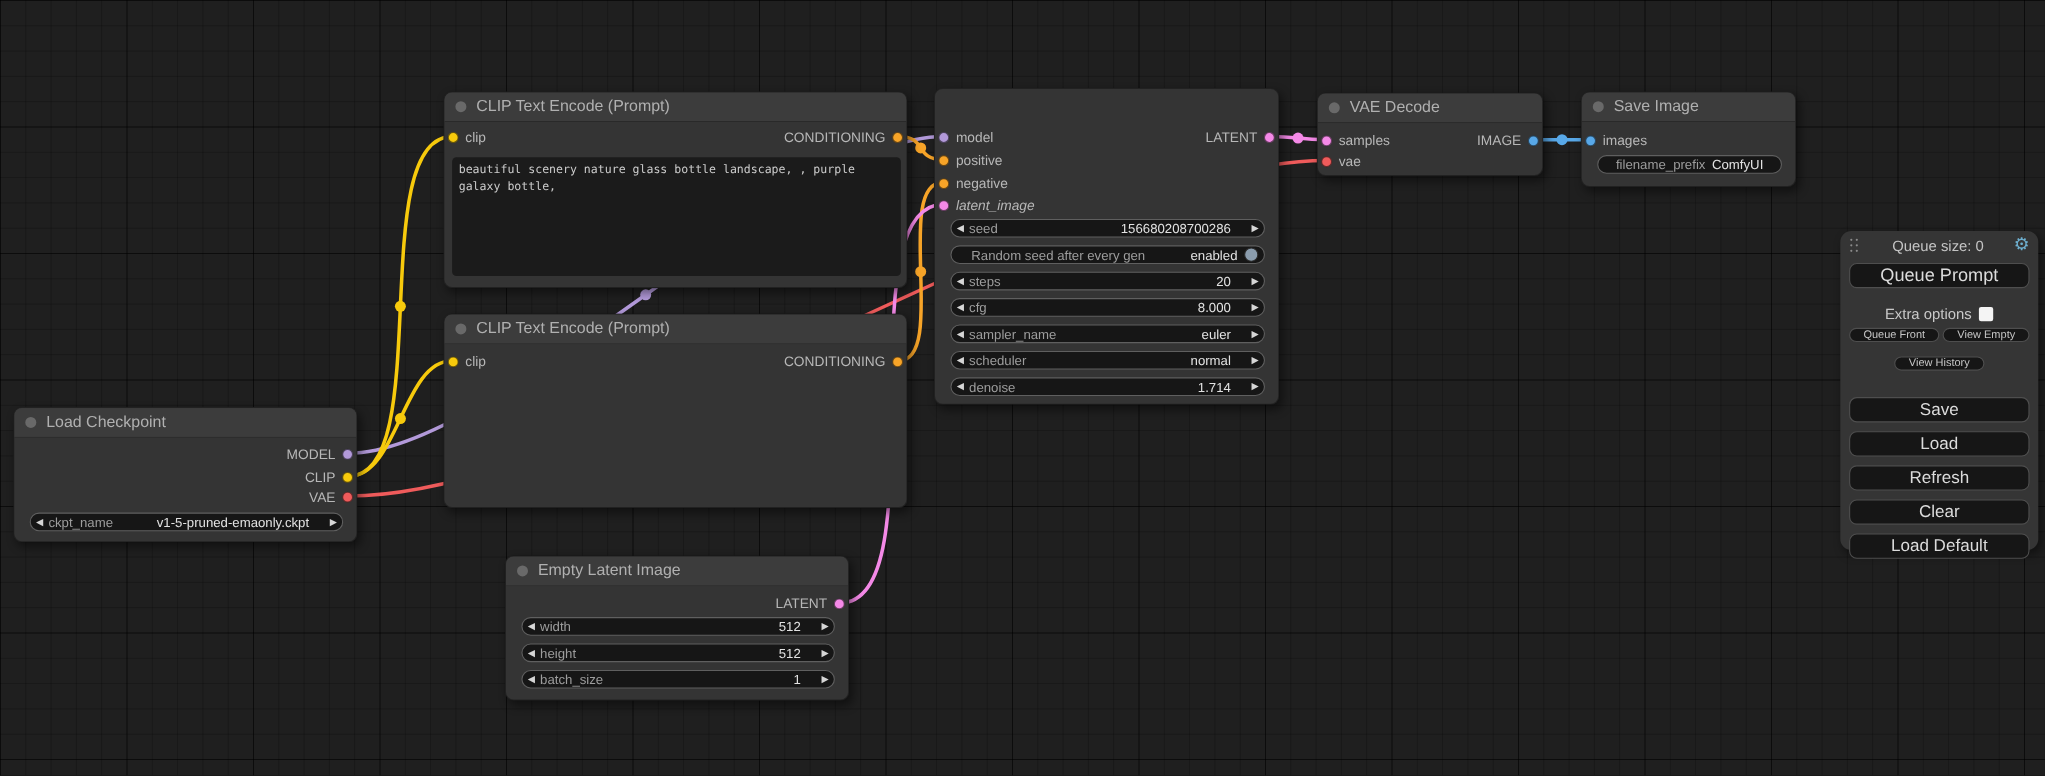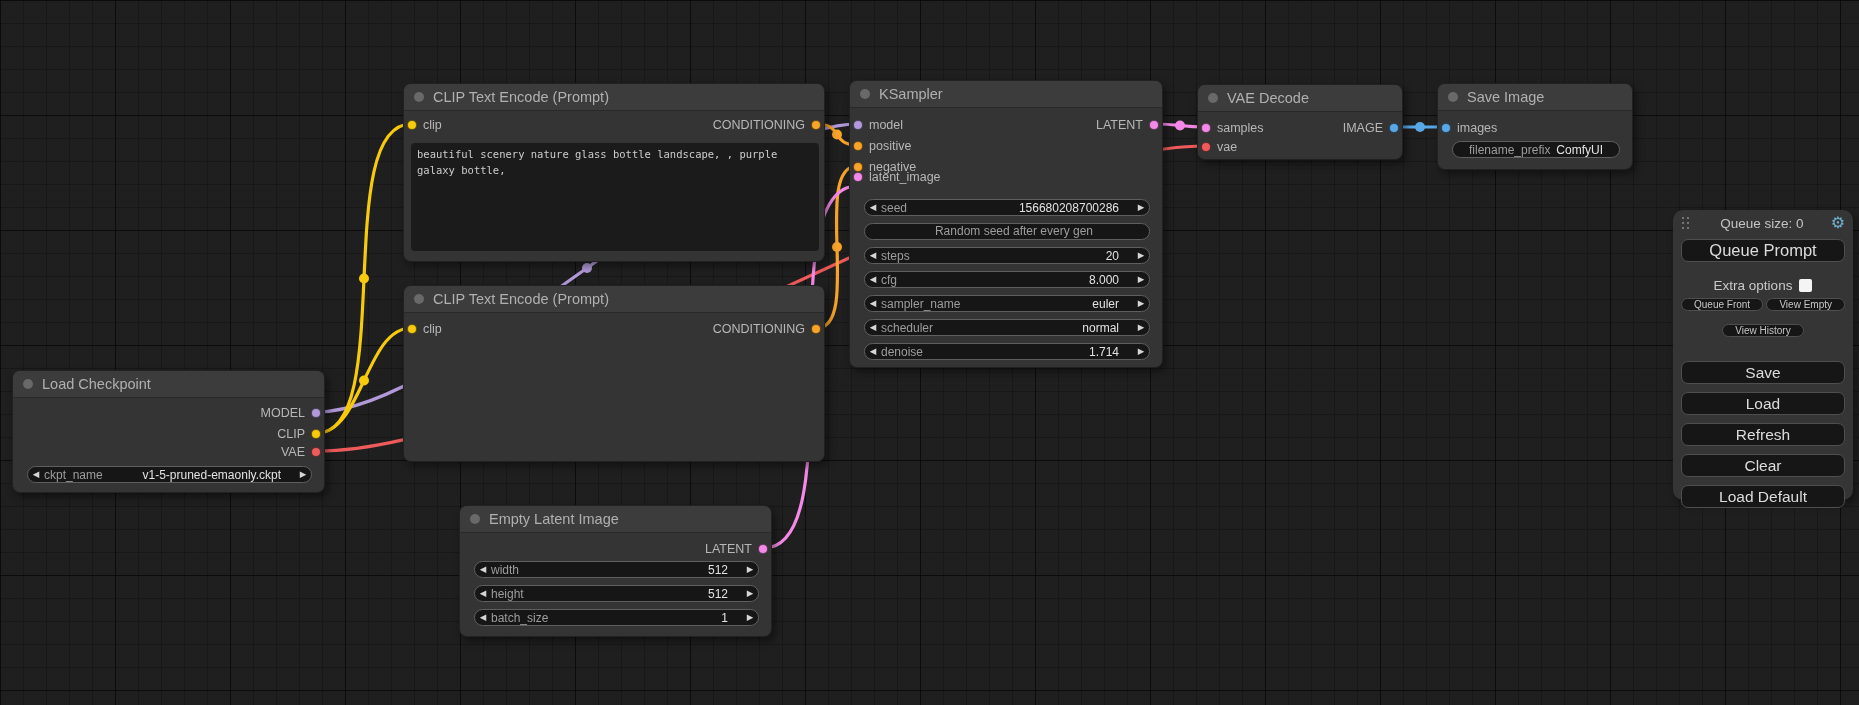--- a/index.html
+++ b/index.html
@@ -35,21 +35,21 @@
   .slot-dot{width:10px;height:10px;border-radius:50%;border:1px solid rgba(10,10,10,.6);
             box-sizing:border-box;flex:none;}
   .widget{
     position:absolute;left:14px;height:17px;background:#161616;
     border:1px solid #5f5f5f;border-radius:9px;box-sizing:border-box;
     display:flex;align-items:center;font-size:12px;color:#9d9d9d;overflow:hidden;
   }
   .warr{width:16px;text-align:center;font-size:8.5px;color:#d6d6d6;flex:none;line-height:1;}
   .wname{flex:none;}
   .wval{flex:1;text-align:right;color:#e2e2e2;padding-right:14px;}
-  .widget.toggle{padding:0 4px 0 18px;flex-direction:column;}
+  .widget.toggle{padding:0 4px 0 18px;}
   .widget.toggle .wval{padding-right:6px;}
   .toggle-dot{width:13px;height:13px;border-radius:50%;border:1px solid #2b2b2b;
               box-sizing:border-box;flex:none;margin-right:1px;}
   .widget.field{padding:0 16px;}
   .widget.field .wval{padding-right:0;}
   .node-text{
     position:absolute;left:7px;background:#1b1b1b;border-radius:4px;
     box-sizing:border-box;padding:4px 6px;color:#cccccc;
     font-family:"DejaVu Sans Mono","Liberation Mono",monospace;
     font-size:10.5px;line-height:1.5;white-space:pre-wrap;word-break:break-word;overflow:hidden;
@@ -181,53 +181,49 @@
       <div class="slot in" style="top: 34px;">
         <span class="slot-dot" style="background: rgb(247, 202, 12);"></span>
         <span>clip</span>
       </div>
       <div class="slot out" style="top: 34px;">
         <span>CONDITIONING</span>
         <span class="slot-dot" style="background: rgb(247, 164, 40);"></span>
       </div>
     </div>
     <div class="node" style="left: 849px; top: 80px; width: 314px; height: 288px;">
-      <div class="node-title">
-        <span class="title-dot" style="background: rgb(105, 105, 105);"></span>
-        <span>KSampler</span>
-      </div>
       <div class="slot in" style="top: 35px;">
         <span class="slot-dot" style="background: rgb(178, 153, 217);"></span>
         <span>model</span>
       </div>
       <div class="slot in" style="top: 56px; align-items: center;">
         <span class="slot-dot" style="background: rgb(247, 164, 40);"></span>
         <span>positive</span>
       </div>
       <div class="slot in" style="top: 77px;">
         <span class="slot-dot" style="background: rgb(247, 164, 40);"></span>
         <span>negative</span>
       </div>
-      <div class="slot in" style="top: 87px;">
+      <div class="slot in" style="top: 97px; font-style: italic;">
         <span class="slot-dot" style="background: rgb(244, 137, 231);"></span>
         <span>latent_image</span>
       </div>
       <div class="slot out" style="top: 35px;">
         <span>LATENT</span>
         <span class="slot-dot" style="background: rgb(244, 137, 231);"></span>
       </div>
       <div class="widget " style="top: 118px; width: 286px;">
         <span class="warr">◀</span>
         <span class="wname">seed</span>
         <span class="wval">156680208700286</span>
         <span class="warr">▶</span>
       </div>
       <div class="widget toggle" style="top: 142px; width: 286px;">
         <span class="wname">Random seed after every gen</span>
-        <span class="wval">galaxy</span>
+        <span class="wval">enabled</span>
         <span class="toggle-dot" style="background: rgb(139, 157, 174);"></span>
       </div>
       <div class="widget " style="top: 166px; width: 286px;">
         <span class="warr">◀</span>
         <span class="wname">steps</span>
         <span class="wval">20</span>
         <span class="warr">▶</span>
       </div>
       <div class="widget " style="top: 190px; width: 286px;">
         <span class="warr">◀</span>

